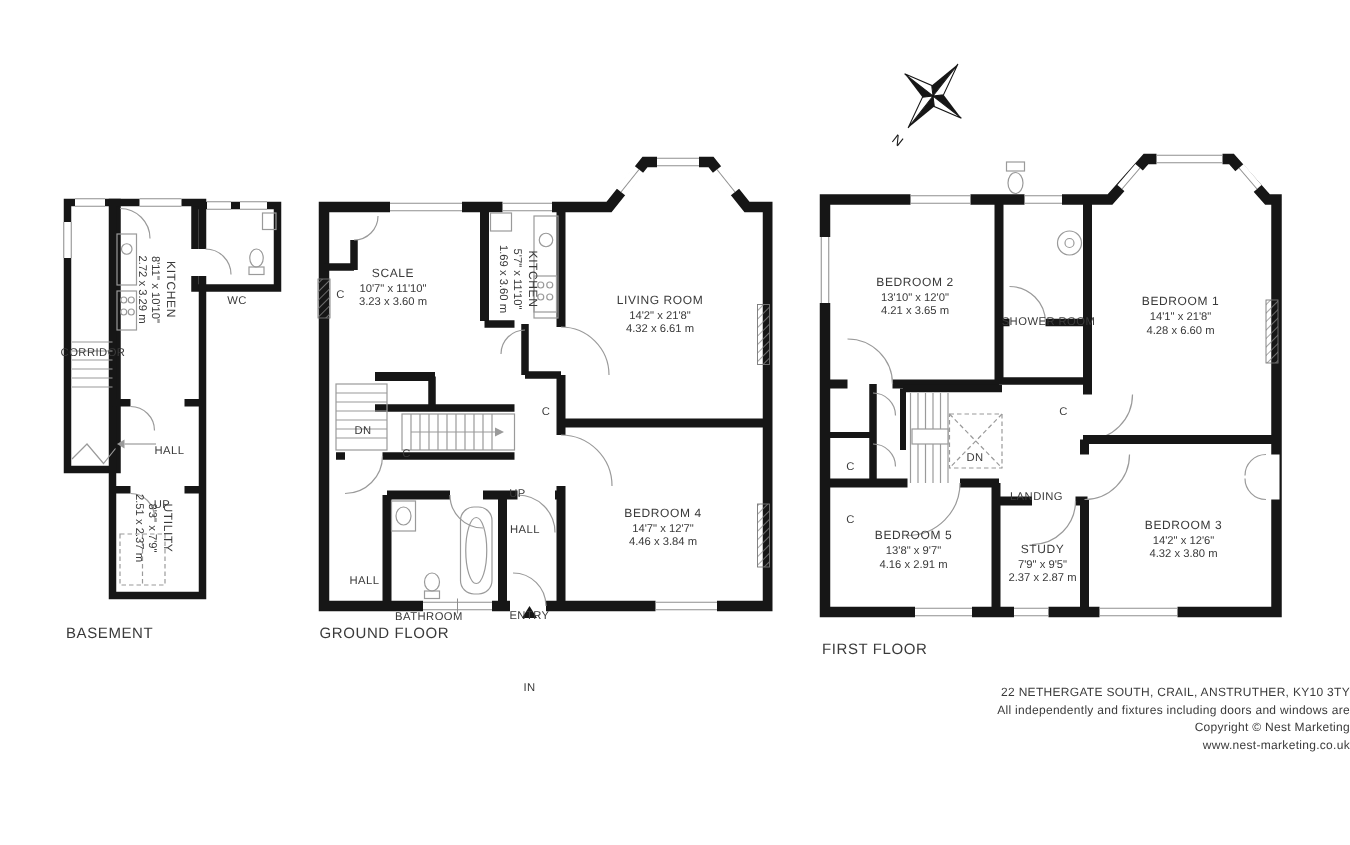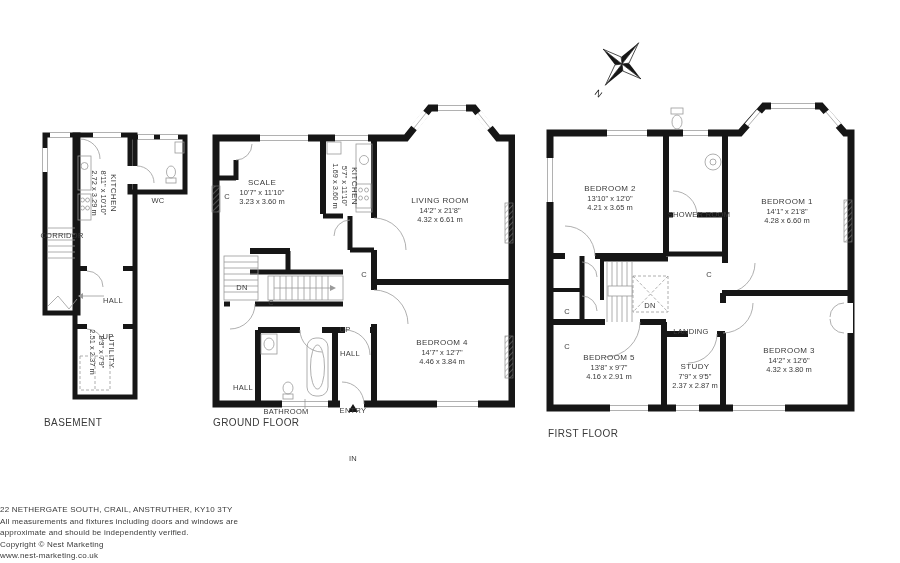--- a/index.html
+++ b/index.html
@@ -13,21 +13,21 @@
   .dash{fill:none;stroke:#9a9a9a;stroke-width:0.8;stroke-dasharray:3 2;}
   .gap{fill:#fff;stroke:none;}
   .blk{fill:#161616;stroke:none;}
   .room{position:absolute;transform:translate(-50%,-50%);text-align:center;white-space:nowrap;line-height:1.25;}
   .room .rn{font-size:8px;letter-spacing:.4px;}
   .room .rd{font-size:7.5px;}
   .rot90{transform:translate(-50%,-50%) rotate(90deg);}
   .rotn90{transform:translate(-50%,-50%) rotate(-90deg);}
   .sl{position:absolute;transform:translate(-50%,-50%);font-size:7.5px;letter-spacing:.3px;white-space:nowrap;margin-top:38px;}
   .ft{position:absolute;font-size:10px;letter-spacing:.4px;white-space:nowrap;}
-  .footer{position:absolute;left:0;top:456px;width:900px;text-align:left;margin-top:48px;}
+  .footer{position:absolute;left:0;top:456px;width:900px;text-align:right;}
   .footer div{font-size:8px;line-height:11.6px;letter-spacing:.2px;}
 </style>
 </head>
 <body>
 
 <svg style="left:584px;top:28px" width="74" height="76" viewBox="0 0 74 76">
   <g transform="translate(38,36) rotate(38)">
     <g>
       <polygon points="0,0 0,-27 -5,-5" fill="#161616"></polygon>
       <polygon points="0,0 0,-27 5,-5" fill="#fff" stroke="#161616" stroke-width="0.7"></polygon>
@@ -381,17 +381,16 @@
   <div class="rd">14'2" x 12'6"</div>
   <div class="rd">4.32 x 3.80 m</div>
 </div>
 
 <div class="ft" style="left:44px;top:417px">BASEMENT</div>
 <div class="ft" style="left:213px;top:417px">GROUND FLOOR</div>
 <div class="ft" style="left:548px;top:428px">FIRST FLOOR</div>
 
 <div class="footer">
   <div>22 NETHERGATE SOUTH, CRAIL, ANSTRUTHER, KY10 3TY</div>
-  <div>All measurements and fixtures including doors and windows are</div>
-  <div>approximate and should be independently verified.</div>
+  <div>All independently and fixtures including doors and windows are</div>
   <div>Copyright © Nest Marketing</div>
   <div>www.nest-marketing.co.uk</div>
 </div>
 
 </body></html>

